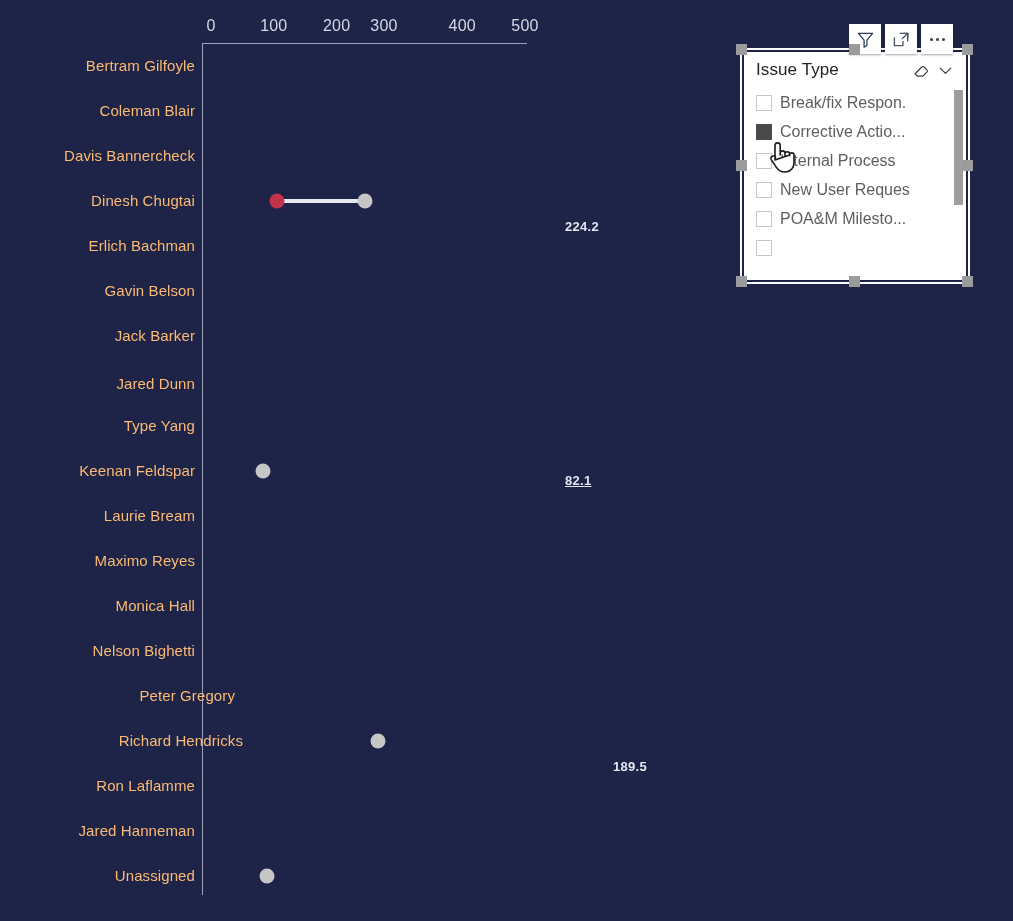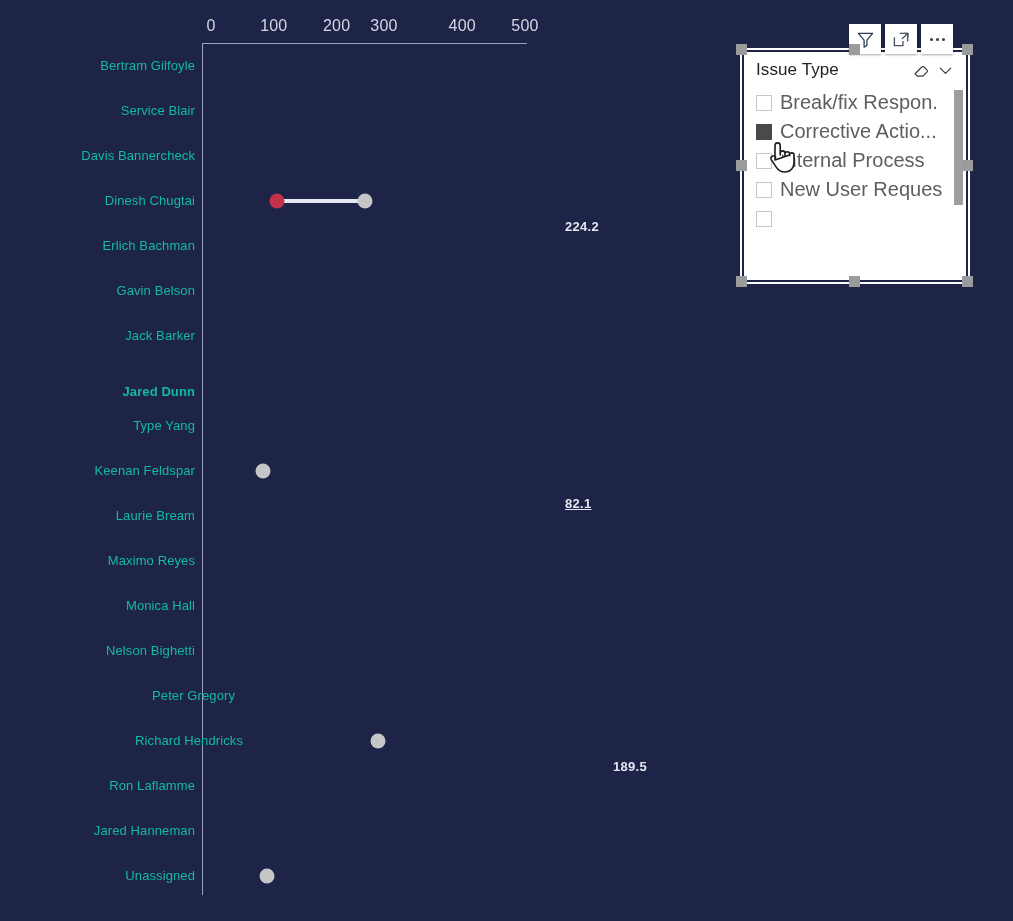--- a/index.html
+++ b/index.html
@@ -75,22 +75,22 @@
     position: absolute;
     left: 0;
     width: 1013px;
     height: 45px;
   }
   .cat-label {
     position: absolute;
     right: 818px;  
     top: 0;
     line-height: 45px;
-    color: #14b8a6;
-    font-size: 13px;
+    color: #fdba74;
+    font-size: 15px;
     white-space: nowrap;
     letter-spacing: .1px;
   }
 
   .plot {
     position: absolute;
     left: 202px;
     top: 0;
     right: 0;
     height: 45px;
@@ -236,21 +236,21 @@
     box-sizing: border-box;
     flex: none;
     margin-right: 8px;
   }
   .cbox.pressed {
     background: #4a4a4a;
     border-color: #4a4a4a;
   }
   .slicer-item-label {
     color: #605e5c;
-    font-size: 20px;
+    font-size: 16px;
     white-space: nowrap;
     overflow: hidden;
   }
 
   
   #slicer-scrollbar-track {
     position: absolute;
     right: 3px;
     top: 38px;
     width: 9px;
@@ -291,21 +291,21 @@
 
   <div class="x-axis-line"></div>
   <div class="y-axis-line"></div>
 
   <div class="rows" id="rows">
       <div class="cat-row" style="top: 0px;">
         <div class="cat-label">Bertram Gilfoyle</div>
         <div class="plot"></div>
       </div>
       <div class="cat-row" style="top: 45px;">
-        <div class="cat-label">Service Blair</div>
+        <div class="cat-label">Coleman Blair</div>
         <div class="plot"></div>
       </div>
       <div class="cat-row" style="top: 90px;">
         <div class="cat-label">Davis Bannercheck</div>
         <div class="plot"></div>
       </div>
       <div class="cat-row" style="top: 135px;">
         <div class="cat-label">Dinesh Chugtai</div>
         <div class="plot">
           <div class="connector" style="left: 74.94px; width: 88.548px;"></div>
@@ -319,34 +319,34 @@
         <div class="plot"></div>
       </div>
       <div class="cat-row" style="top: 225px;">
         <div class="cat-label">Gavin Belson</div>
         <div class="plot"></div>
       </div>
       <div class="cat-row" style="top: 270px;">
         <div class="cat-label">Jack Barker</div>
         <div class="plot"></div>
       </div>
-      <div class="cat-row" style="top: 326px; font-weight: bold;">
+      <div class="cat-row" style="top: 318px;">
         <div class="cat-label">Jared Dunn</div>
         <div class="plot"></div>
       </div>
       <div class="cat-row" style="top: 360px;">
         <div class="cat-label">Type Yang</div>
         <div class="plot"></div>
       </div>
       <div class="cat-row" style="top: 405px;">
         <div class="cat-label">Keenan Feldspar</div>
         <div class="plot">
           <div class="dot grey" style="left: 60.5588px;"></div>
         </div>
-        <div class="value-label" style="left: 565px; top: 48px; text-decoration: underline;">82.1</div>
+        <div class="value-label" style="left: 565px; top: 25px; text-decoration: underline;">82.1</div>
       </div>
       <div class="cat-row" style="top: 450px;">
         <div class="cat-label">Laurie Bream</div>
         <div class="plot"></div>
       </div>
       <div class="cat-row" style="top: 495px;">
         <div class="cat-label">Maximo Reyes</div>
         <div class="plot"></div>
       </div>
       <div class="cat-row" style="top: 540px;">
@@ -452,20 +452,24 @@
       <div class="slicer-item">
         <div class="cbox"></div>
         <div class="slicer-item-label">Internal Process</div>
       </div>
       <div class="slicer-item">
         <div class="cbox"></div>
         <div class="slicer-item-label">New User Reques</div>
       </div>
       <div class="slicer-item">
         <div class="cbox"></div>
+        <div class="slicer-item-label">POA&amp;M Milesto...</div>
+      </div>
+      <div class="slicer-item">
+        <div class="cbox"></div>
       </div>
     </div>
 
   <div id="slicer-scrollbar-track">
     <div id="slicer-scrollbar-thumb" style="position:absolute;right:0;top:0;"></div>
   </div>
 </div>
 
 <div id="hand-cursor">
   <svg width="34" height="40" viewBox="0 0 34 40">

